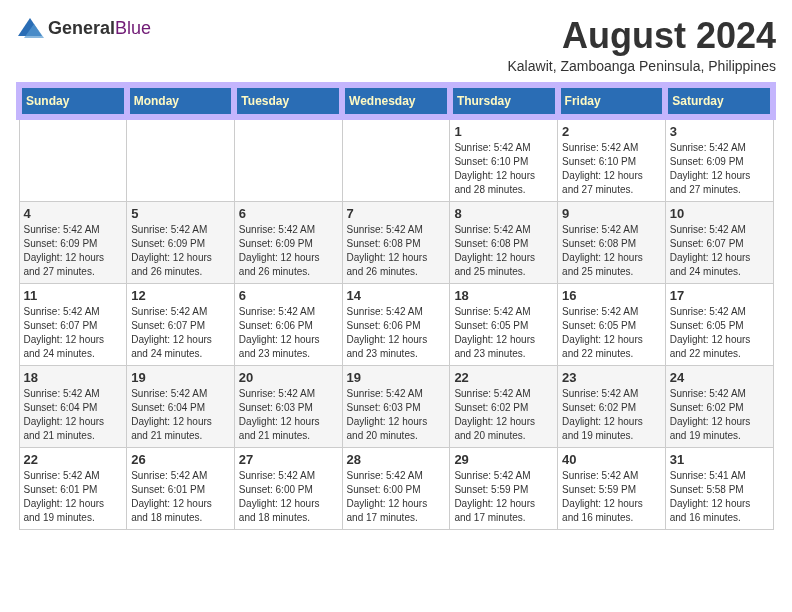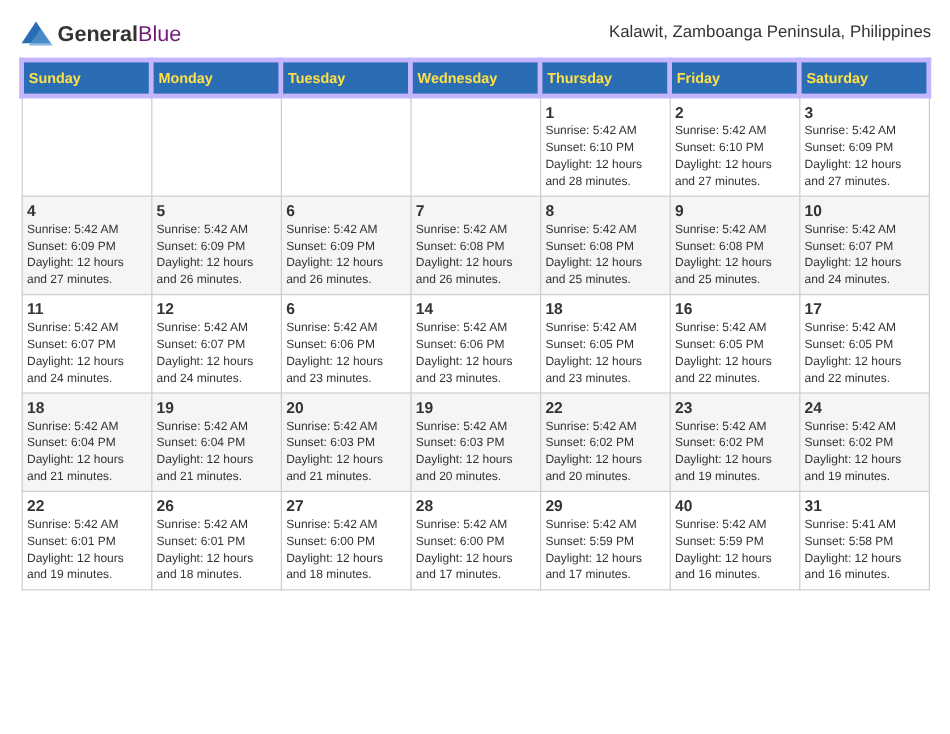--- a/index.html
+++ b/index.html
@@ -40,25 +40,25 @@
       margin-top: 2px;
       margin-left: 42px;
     }
     .calendar-table {
       width: 100%;
       border-collapse: collapse;
       font-size: 11px;
     }
     .calendar-table th {
       background-color: #2a6db5;
-      color: #fde047;
+      color: #fef9c3;
       padding: 6px 4px;
       text-align: left;
       font-size: 12px;
-      border: 4px solid #c4b5fd;
+      border: 6px solid #c4b5fd;
     }
     .calendar-table td {
       border: 1px solid #ccc;
       padding: 4px;
       vertical-align: top;
       width: 108px;
       min-height: 80px;
       background: #fff;
     }
     .calendar-table tr:nth-child(even) td {
@@ -90,20 +90,21 @@
       <polygon points="18,8 28,22 8,22" fill="#5599d0" opacity="0.7"></polygon>
     </svg>
     <div>
       <div style="display:flex; gap:0;">
         <span style="font-size:18px; font-weight:bold; color:#333;">General</span>
         <span style="font-size:18px; font-weight:normal; color:#701a75;">Blue</span>
       </div>
     </div>
   </div>
   <div class="title-block">
+    <div class="main-title">August 2024</div>
     <div class="subtitle">Kalawit, Zamboanga Peninsula, Philippines</div>
   </div>
 </div>
 
 <table class="calendar-table">
   <thead>
     <tr id="header-row">
         <th>Sunday</th>
         <th>Monday</th>
         <th>Tuesday</th>

